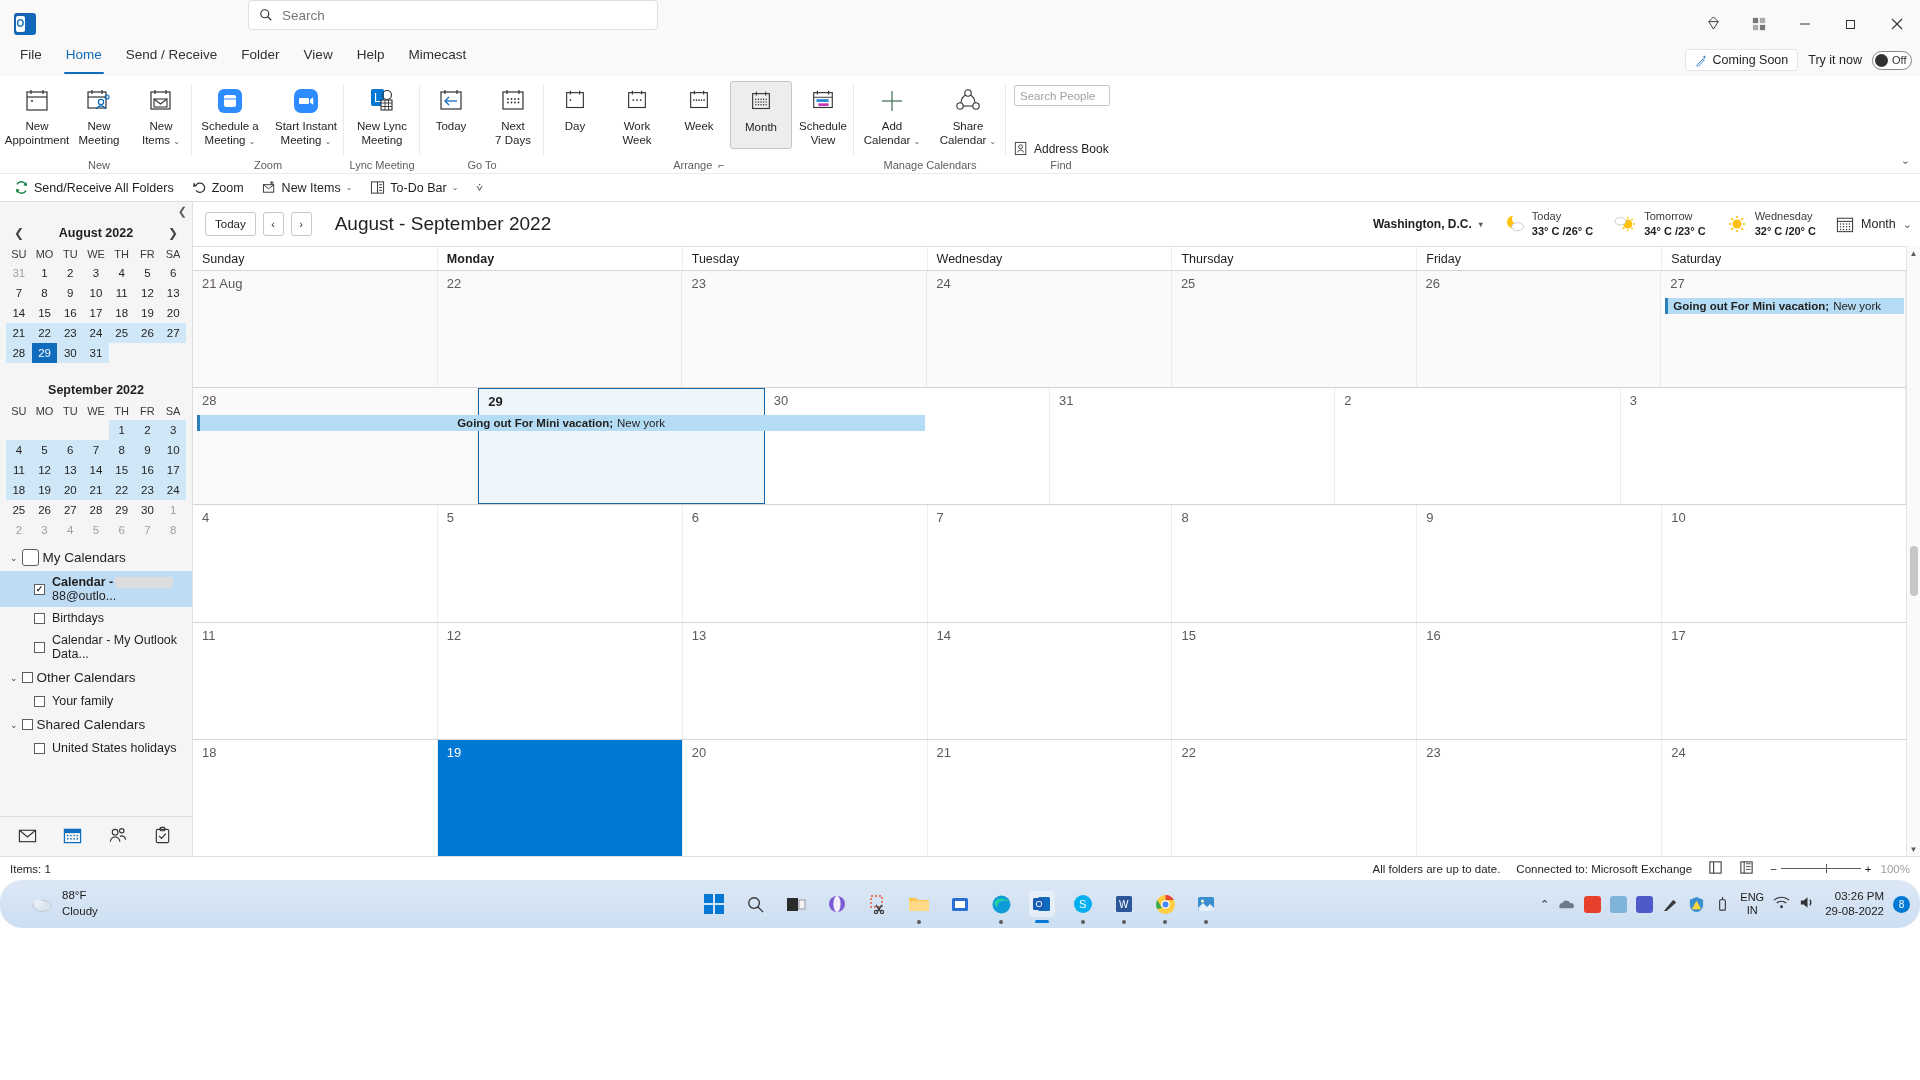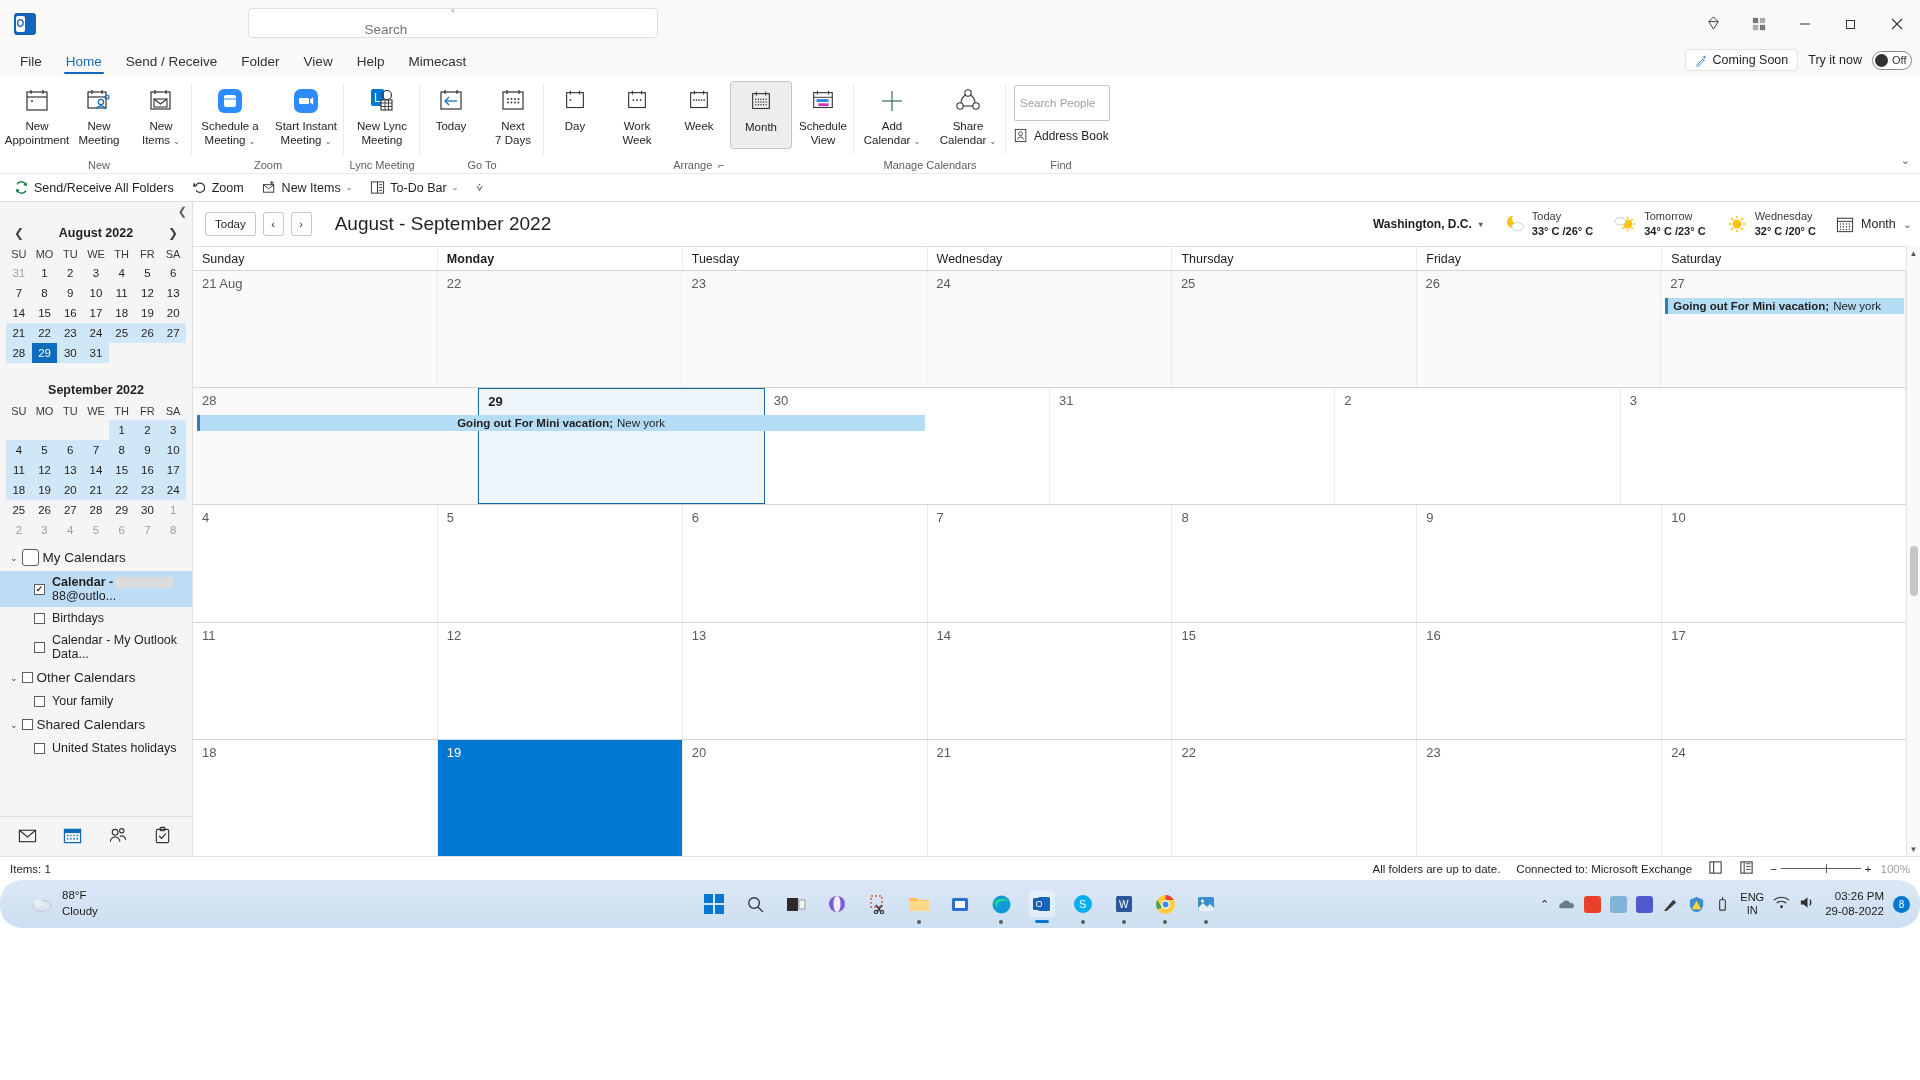--- a/index.html
+++ b/index.html
@@ -22,39 +22,39 @@
     color: #fff; font-size: 13px; font-weight: bold; display: flex;
     align-items: center; justify-content: center; position: relative;
   }
   .outlook-logo::before{
     content:""; position:absolute; left:2px; top:3px; width:9px; height:16px;
     background:#ffffff; border-radius:2px;
   }
   .outlook-logo span{ position:relative; z-index:2; color:#0f6cbd; font-size:10px;
     margin-left:-9px; }
   .searchbox {
-    position: absolute; left: 248px; top: 8px; width: 410px; height: 30px;
+    position: absolute; left: 248px; top: 0; width: 410px; height: 30px;
     background: #ffffff; border: 1px solid #e1dfdd; border-radius: 4px;
-    display: flex; align-items: center; padding: 0 10px; gap: 9px; flex-direction: column;
+    display: flex; align-items: center; padding: 0 10px; gap: 9px;
   }
   .searchbox input {
     border: none; outline: none; font-size: 13.5px; flex: 1;
     font-family: "Liberation Sans", sans-serif; color: #323130; background: transparent;
   }
   .win-btns { position: absolute; right: 0; top: 0; height: 47px; display: flex; align-items: center; }
   .win-icon { width: 46px; height: 40px; display: flex; align-items: center; justify-content: center;
     color: #333; }
 
   
   .tabrow {
     height: 29px; background: #faf9f8; display: flex; align-items: stretch;
     padding-left: 8px; position: relative; border-bottom: none;
   }
   .tab {
-    padding: 0 12px; display: flex; align-items: center; font-size: 13.5px;
+    padding: 0 12px; display: flex; align-items: flex-start; font-size: 13.5px;
     color: #323130; cursor: default; position: relative;
   }
   .tab.active { color: #0f6cbd; font-weight: 400; }
   .tab.active::after {
     content: ""; position: absolute; left: 10px; right: 10px; bottom: 2px;
     height: 2px; background: #0f6cbd; border-radius: 1px;
   }
   .tabrow-right { position: absolute; right: 8px; top: 2px; display: flex; align-items: center; gap: 10px; }
   .coming-soon {
     display: flex; align-items: center; gap: 5px; background: #ffffff;
@@ -88,25 +88,25 @@
     justify-content: flex-start; padding: 4px 2px 0; font-size: 11.5px; color: #201f1e;
     text-align: center; line-height: 1.18; border-radius: 3px; cursor: default;
   }
   .rbtn.wide { width: 76px; }
   .rbtn.selected { background: #ededed; border: 1px solid #c8c6c4; }
   .rbtn .ic { height: 32px; display: flex; align-items: center; justify-content: center; margin-bottom: 3px; }
   .rbtn .tx { display: block; }
   .chev { font-size: 8px; color: #605e5c; }
 
   .searchpeople {
-    width: 96px; height: 36px; border: 1px solid #c8c6c4; border-radius: 2px;
+    width: 96px; height: 21px; border: 1px solid #c8c6c4; border-radius: 2px;
     font-size: 11.5px; color: #a19f9d; padding: 0 5px; display: flex; align-items: center;
     background: #fff; margin-bottom: 7px;
   }
-  .addrbook { display: flex; align-items: center; gap: 6px; font-size: 12px; color: #201f1e; }
+  .addrbook { display: flex; align-items: center; gap: 6px; font-size: 12px; color: #201f1e; margin-top: 28px; }
   .ribbon-collapse { position: absolute; right: 10px; bottom: 6px; color: #605e5c; font-size: 11px; }
 
   
   .qat {
     height: 28px; background: #ffffff; display: flex; align-items: center;
     gap: 18px; padding-left: 14px; border-bottom: 1px solid #e1dfdd; font-size: 12.5px;
   }
   .qitem { display: flex; align-items: center; gap: 5px; color: #201f1e; }
 
   

